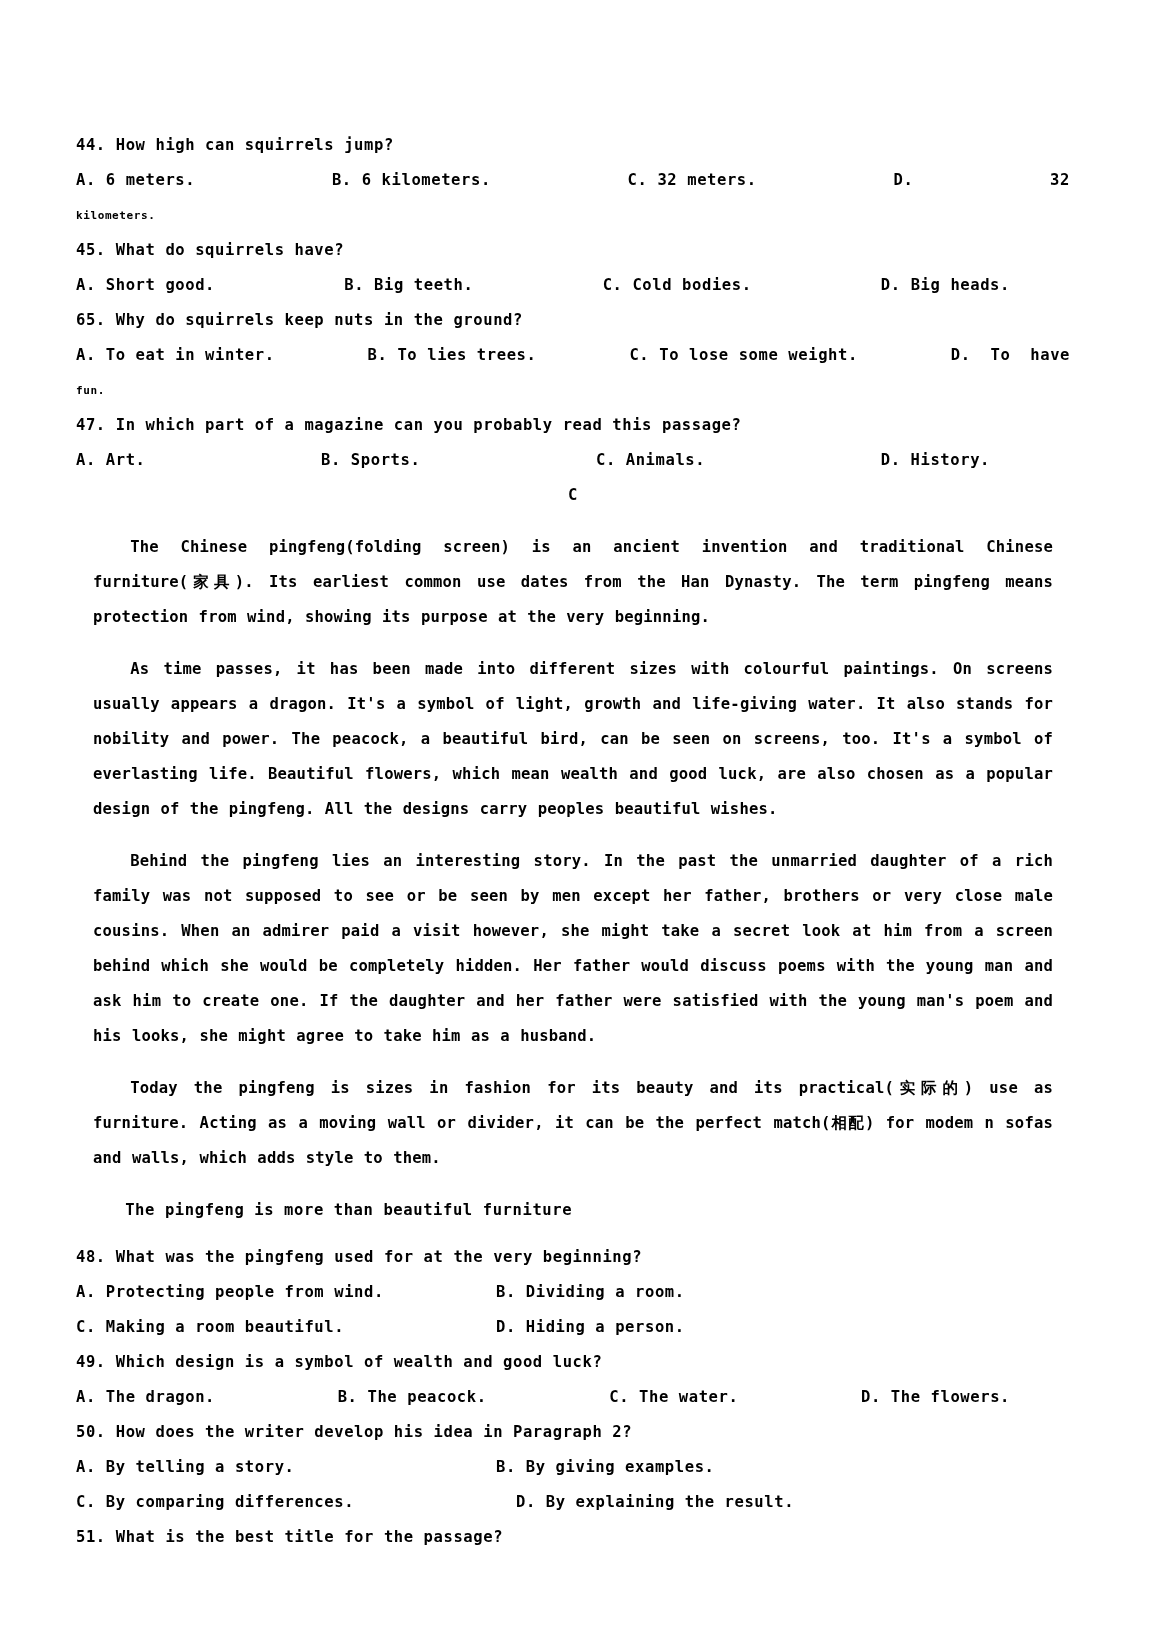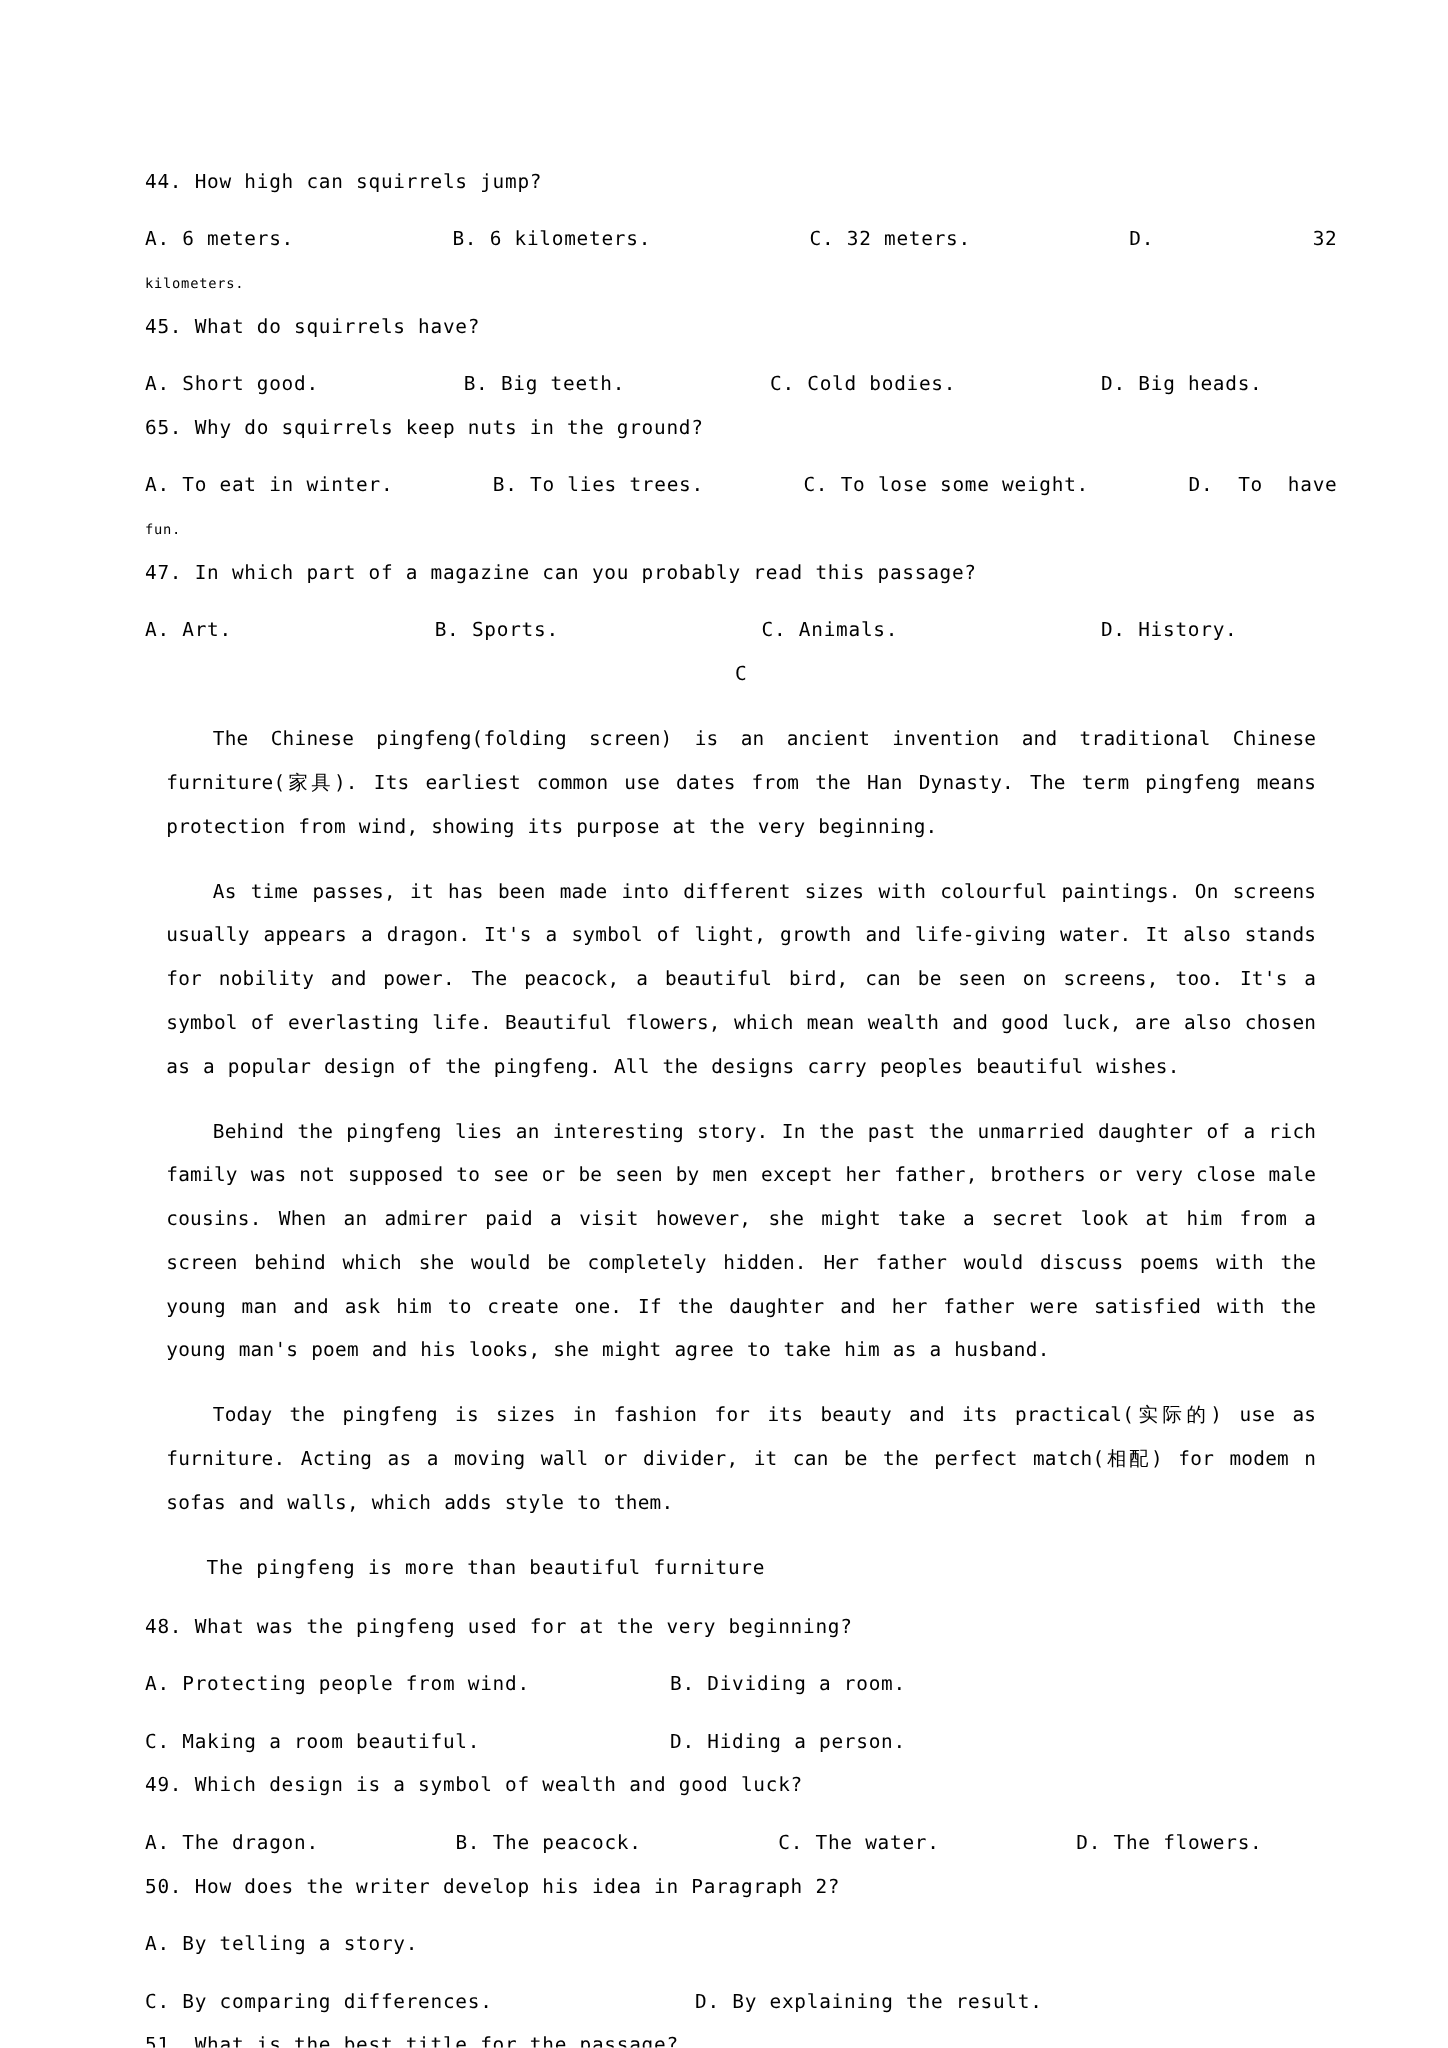--- a/index.html
+++ b/index.html
@@ -11,39 +11,39 @@
     width: 1158px;
     height: 1638px;
     font-family: "DejaVu Sans Mono", monospace;
     color: #000000;
   }
   .page {
     position: relative;
     width: 1158px;
     height: 1638px;
     box-sizing: border-box;
-    padding: 128px 88px 40px 116px;
+    padding: 128px 88px 40px 76px;
+    font-weight: bold;
   }
   .q-line {
     font-size: 15.5px;
     line-height: 35px;
     letter-spacing: 0.6px;
     white-space: pre-wrap;
   }
   .opt-row {
     font-size: 15.5px;
     line-height: 35px;
     letter-spacing: 0.6px;
     display: block;
     white-space: pre-wrap;
   }
   .opt-row .opt {
     display: inline-block;
     vertical-align: top;
-    margin-top: 11px;
   }
   .center-label {
     text-align: center;
     font-size: 15.5px;
     line-height: 35px;
     letter-spacing: 0.6px;
   }
   .para {
     font-size: 15.5px;
     line-height: 35px;
@@ -155,20 +155,21 @@
     <span class="grow"></span>
     <span class="opt">C. The water.</span>
     <span class="grow"></span>
     <span class="opt">D. The flowers.</span>
     <span style="flex:0 0 60px"></span>
   </div>
 
   <div class="q-line">50. How does the writer develop his idea in Paragraph 2?</div>
   <div class="opt-row spread">
     <span class="opt" style="flex:0 0 420px">A. By telling a story.</span>
+    <span class="opt">B. By giving examples.</span>
   </div>
   <div class="opt-row spread">
     <span class="opt" style="flex:0 0 440px">C. By comparing differences.</span>
     <span class="opt">D. By explaining the result.</span>
   </div>
 
   <div class="q-line">51. What is the best title for the passage?</div>
 
 </div>
 

